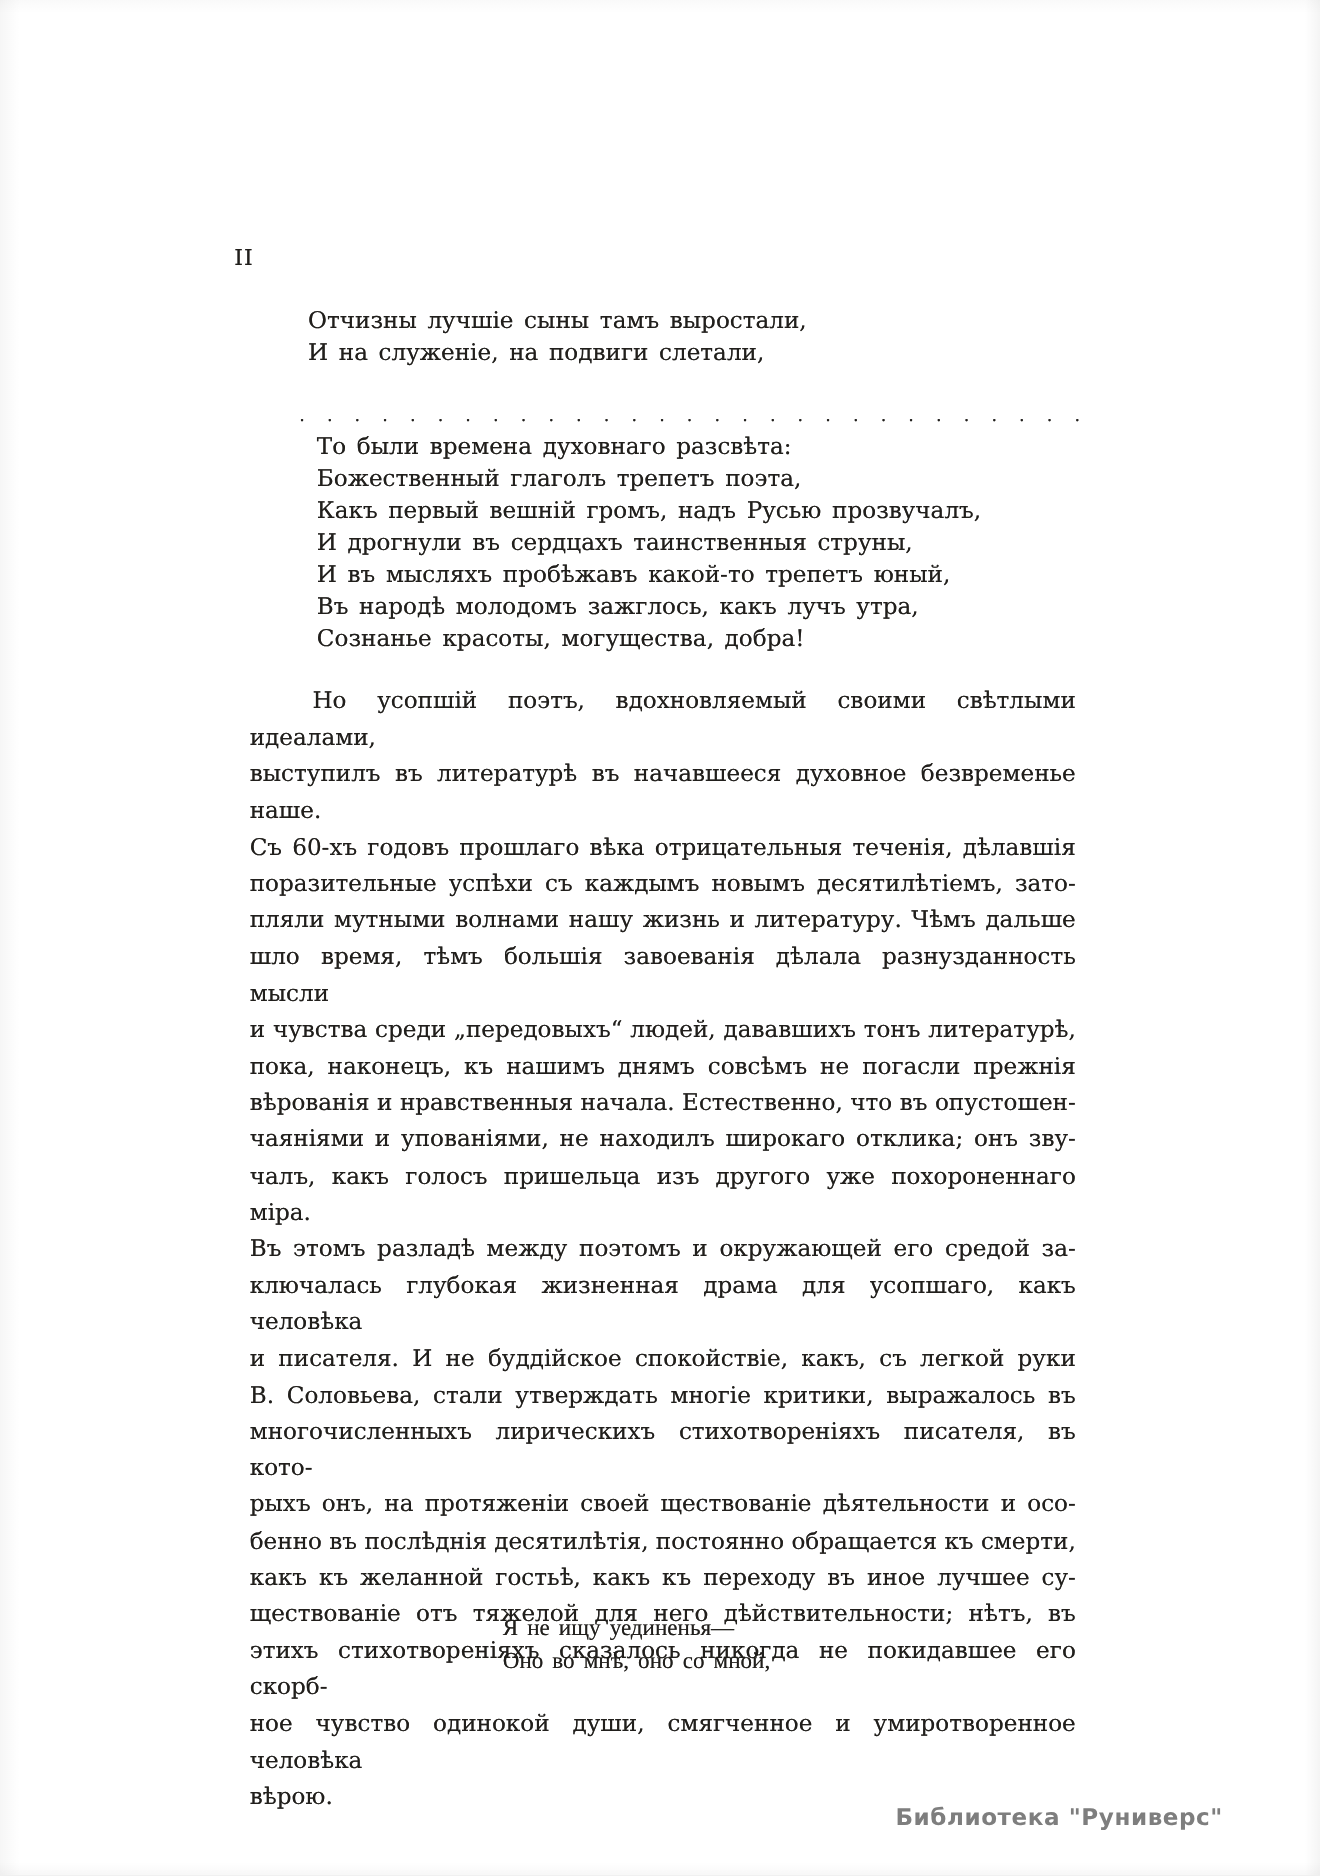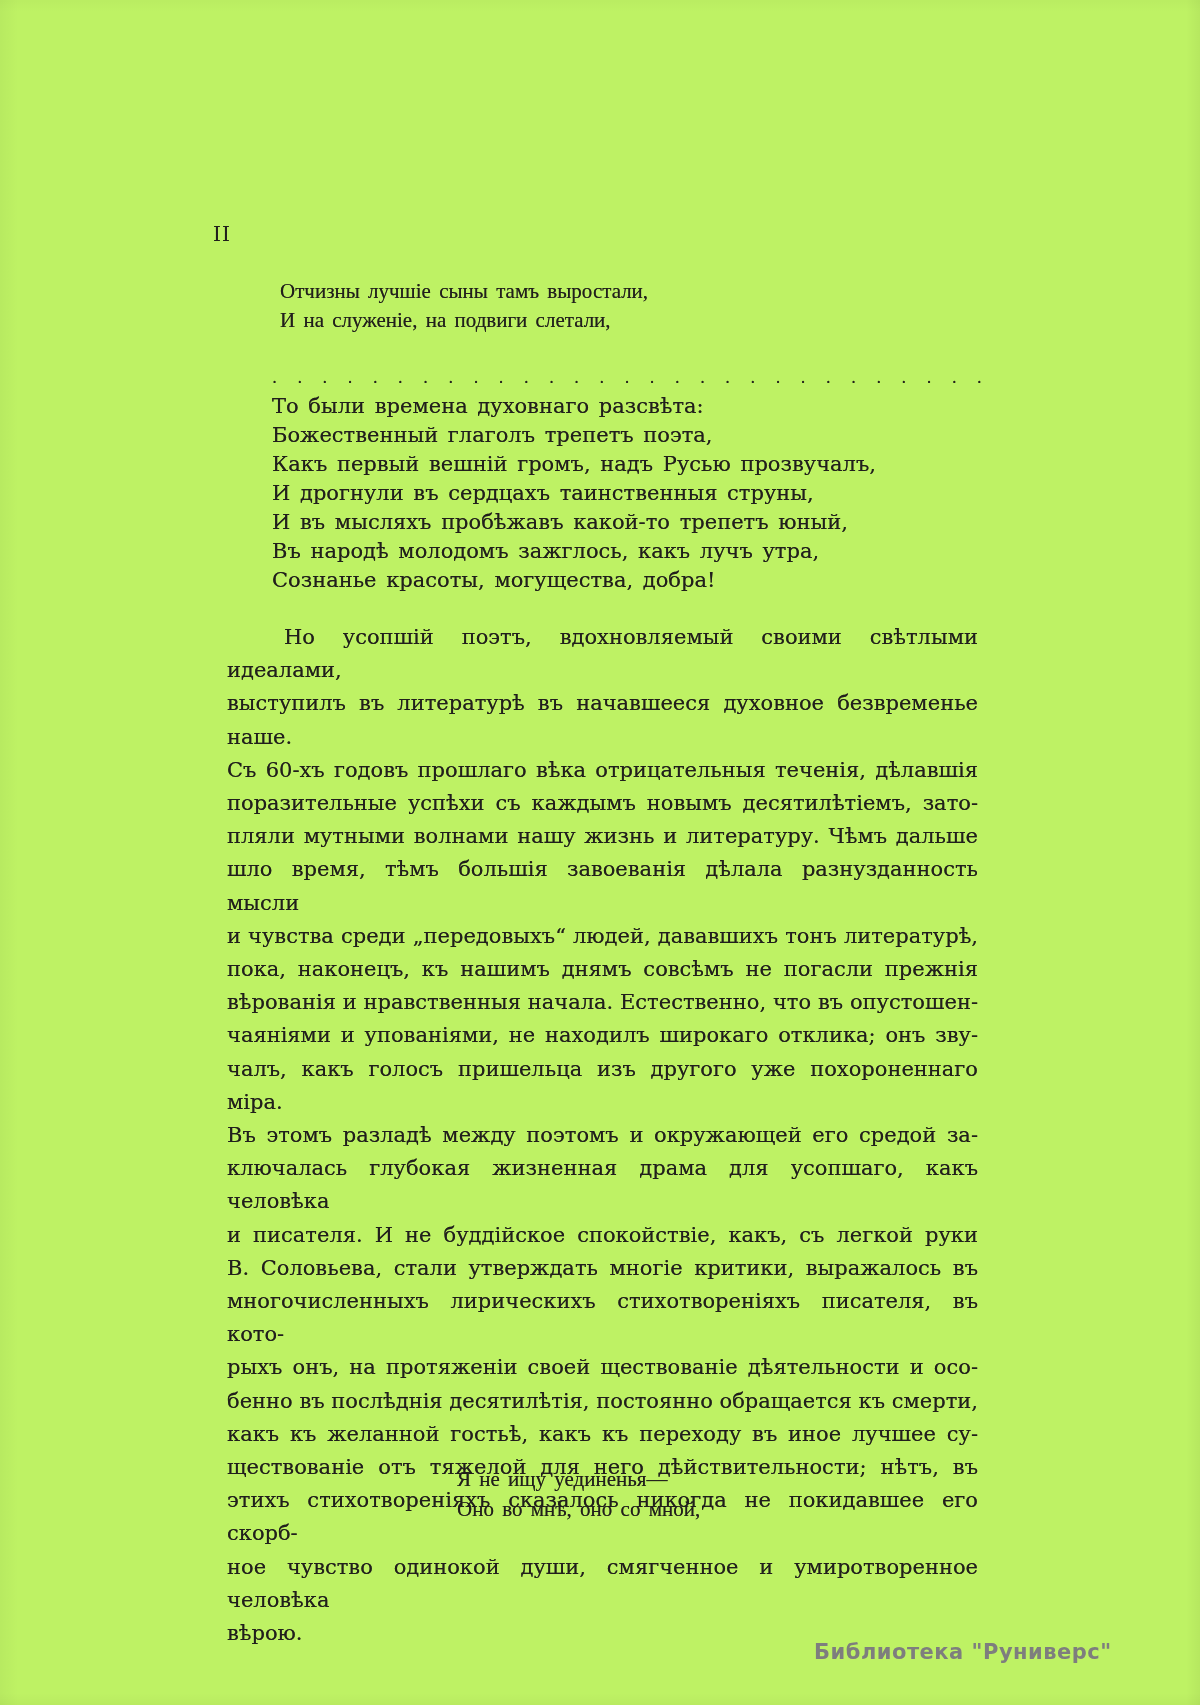--- a/index.html
+++ b/index.html
@@ -5,21 +5,21 @@
   html, body {
     margin: 0;
     padding: 0;
     background: #e8e8e6;
   }
   .page {
     position: relative;
     width: 1200px;
     height: 1705px;
     margin: 0 auto;
-    background: #bef264;
+    background: #ffffff;
     overflow: hidden;
     font-family: "DejaVu Serif", serif;
     color: #201e1b;
   }
   
   .page::before {
     content: "";
     position: absolute;
     inset: 0;
     pointer-events: none;
@@ -40,22 +40,22 @@
     font-size: 20px;
     letter-spacing: 1px;
   }
   .poem {
     position: absolute;
     font-size: 21px;
     line-height: 29px;
     white-space: nowrap;
     word-spacing: 3px;
   }
-  .poem-top   { left: 280px; top: 277px; font-family: Liberation Serif, serif; }
-  .poem-main  { left: 272px; top: 392px; }
+  .poem-top   { left: 280px; top: 277px; }
+  .poem-main  { left: 288px; top: 392px; }
   .dots-row {
     position: absolute;
     left: 272px;
     top: 368px;
     width: 720px;
     font-size: 16px;
     word-spacing: 15px;
     white-space: nowrap;
     overflow: hidden;
     letter-spacing: 0;

